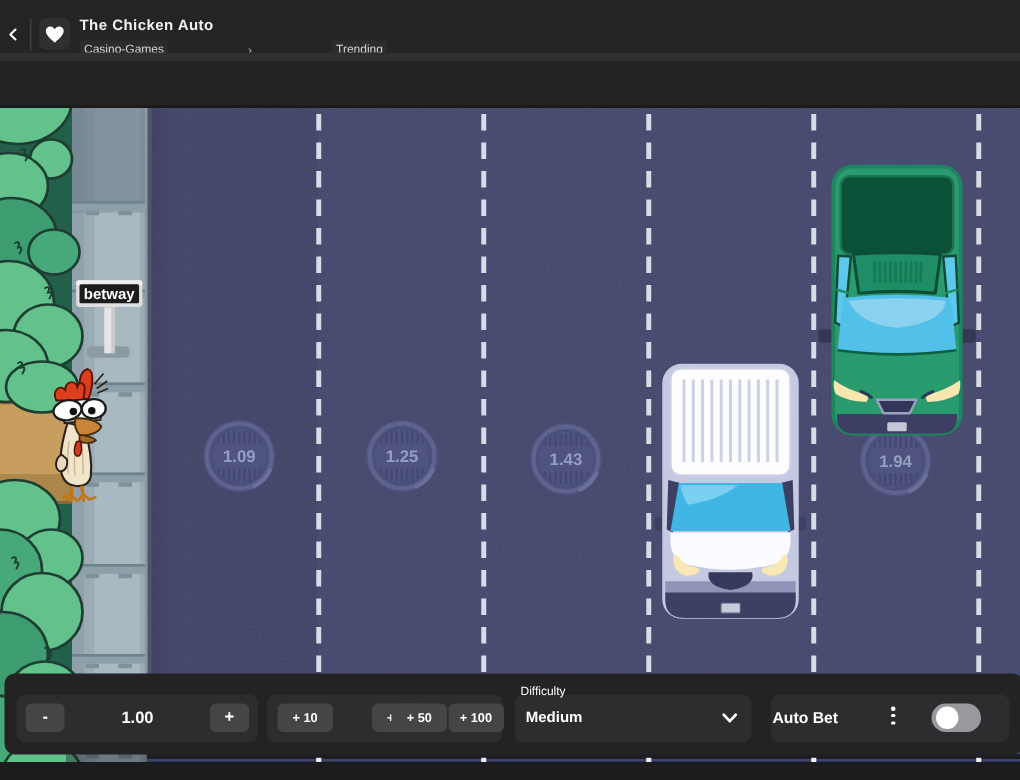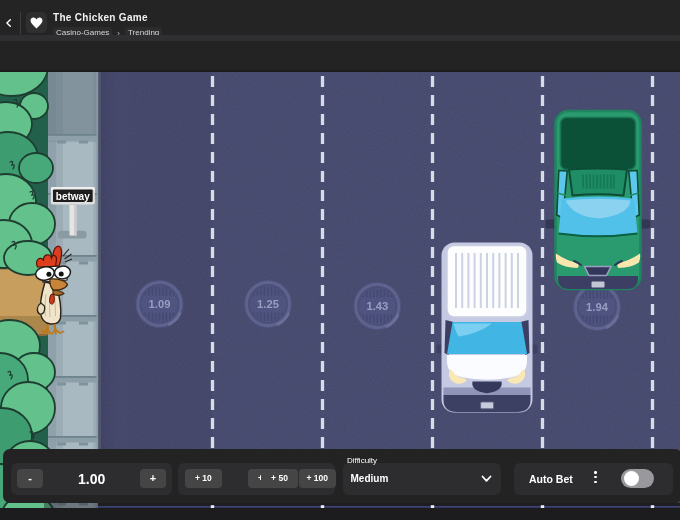--- a/index.html
+++ b/index.html
@@ -6,21 +6,21 @@
   html,body { width:680px; height:520px; overflow:hidden; background:#17171a;
     font-family:"Liberation Sans", sans-serif; }
   #stage { position:relative; width:680px; height:520px; }
   
   #hdr { position:absolute; left:0; top:0; width:680px; height:35px; background:#242424; }
   #backch { position:absolute; left:4px; top:18px; }
   #hdiv { position:absolute; left:20px; top:12px; width:1px; height:22px; background:#3d3d3d; }
   #heartbtn { position:absolute; left:26px; top:12px; width:21px; height:21px;
     background:#2f2f2f; border-radius:5px; display:flex; align-items:center; justify-content:center; }
   #title { position:absolute; left:53px; top:12px; font-size:10px; font-weight:bold; color:#f2f2f2; letter-spacing:0.3px;}
-  #crumbs { position:absolute; left:53px; top:27px; font-size:8px; color:#d6d6d6; display:flex; align-items:center; }
+  #crumbs { position:absolute; left:53px; top:27px; font-size:8px; color:#d6d6d6; display:flex; align-items:center;gap:48px; }
   .chip { background:#2c2c2c; padding:1px 3px 2px; border-radius:2px; }
   .csep { margin:0 5px; color:#bbb; font-size:8px; }
   #strip1 { position:absolute; left:0; top:35px; width:680px; height:6px; background:#2f2f31; }
   #strip2 { position:absolute; left:0; top:41px; width:680px; height:29px; background:#232323; }
   #strip3 { position:absolute; left:0; top:70px; width:680px; height:2px; background:#1b1b1b; }
   
   #game { position:absolute; left:0; top:72px; width:680px; height:436px; }
   #botblack { position:absolute; left:0; top:508px; width:680px; height:12px; background:#1c1c1e; }
   
   #panel { position:absolute; left:3px; top:449.4px; width:679px; height:53.3px;
@@ -28,49 +28,49 @@
   .grp { position:absolute; top:13.2px; height:32px; background:#2d2d2f; border-radius:6px; }
   #gbet  { left:7.8px;  width:161.7px; }
   #gquick{ left:174.7px; width:157px; }
   #gdiff { left:340px; width:157.5px; }
   #gauto { left:511px; width:158.5px; }
   .btn { position:absolute; top:6.1px; height:18.9px; background:#454546; border-radius:4px;
     color:#fff; font-weight:bold; display:flex; align-items:center; justify-content:center; }
   #bminus { left:6.4px; width:26px; font-size:11px; }
   #bplus  { left:128.8px; width:26.5px; font-size:11px; }
   #bval { position:absolute; left:0; top:0; width:161.7px; height:32px; display:flex;
-    align-items:center; justify-content:center; color:#fff; font-weight:bold; font-size:14px; }
+    align-items:center; justify-content:center; color:#fff; font-weight:bold; font-size:11px; }
   .qbtn { font-size:8.5px; width:37px; }
   #q10 { left:7.2px; } #q20 { left:45.2px;margin-left:25px; } #q50 { left:83.3px; } #q100 { left:121.1px; }
   #difflabel { position:absolute; left:2px; top:-7px; font-size:8px; color:#fff; padding:0 2px; }
   #diffval { position:absolute; left:7.5px; top:0; height:32px; display:flex; align-items:center;
     color:#fff; font-weight:bold; font-size:10px; }
   #diffchev { position:absolute; right:8.3px; top:12px; }
-  #autotext { position:absolute; left:15px; top:0; height:32px; display:flex; align-items:center;
+  #autotext { position:absolute; left:1px; top:0; height:32px; display:flex; align-items:center;
     color:#fff; font-weight:bold; font-size:10.5px; }
   #dots { position:absolute; left:80.4px; top:8.5px; display:flex; flex-direction:column; gap:2.2px; }
   .dot { width:2.6px; height:2.6px; border-radius:50%; background:#fff; }
   #toggle { position:absolute; left:106.5px; top:6.7px; width:33.5px; height:18.5px;
     background:#98989d; border-radius:9.5px; }
   #knob { position:absolute; left:3px; top:1.7px; width:15px; height:15px; border-radius:50%; background:#fff; }
 </style>
 </head>
 <body>
 <div id="stage">
   <div id="hdr">
     <svg id="backch" width="10" height="10" viewBox="0 0 10 10">
         <path d="M6.3 1.7 L2.9 5 L6.3 8.3" stroke="#ffffff" stroke-width="1.4" fill="none" stroke-linecap="round" stroke-linejoin="round"></path>
       </svg>
     <div id="hdiv"></div>
     <div id="heartbtn">
         <svg width="13" height="12" viewBox="0 0 24 22">
           <path d="M12 21 C5 15 1 11 1 6.5 C1 3 3.6 1 6.5 1 C8.8 1 11 2.5 12 4.5 C13 2.5 15.2 1 17.5 1 C20.4 1 23 3 23 6.5 C23 11 19 15 12 21 Z" fill="#ffffff"></path>
         </svg>
       </div>
-    <div id="title">The Chicken Game</div>
+    <div id="title">The Chicken Auto</div>
     <div id="crumbs">
         <span class="chip">Casino-Games</span>
         <span class="csep">›</span>
         <span class="chip">Trending</span>
       </div>
   </div>
   <div id="strip1"></div>
   <div id="strip2"></div>
   <div id="strip3"></div>
 

